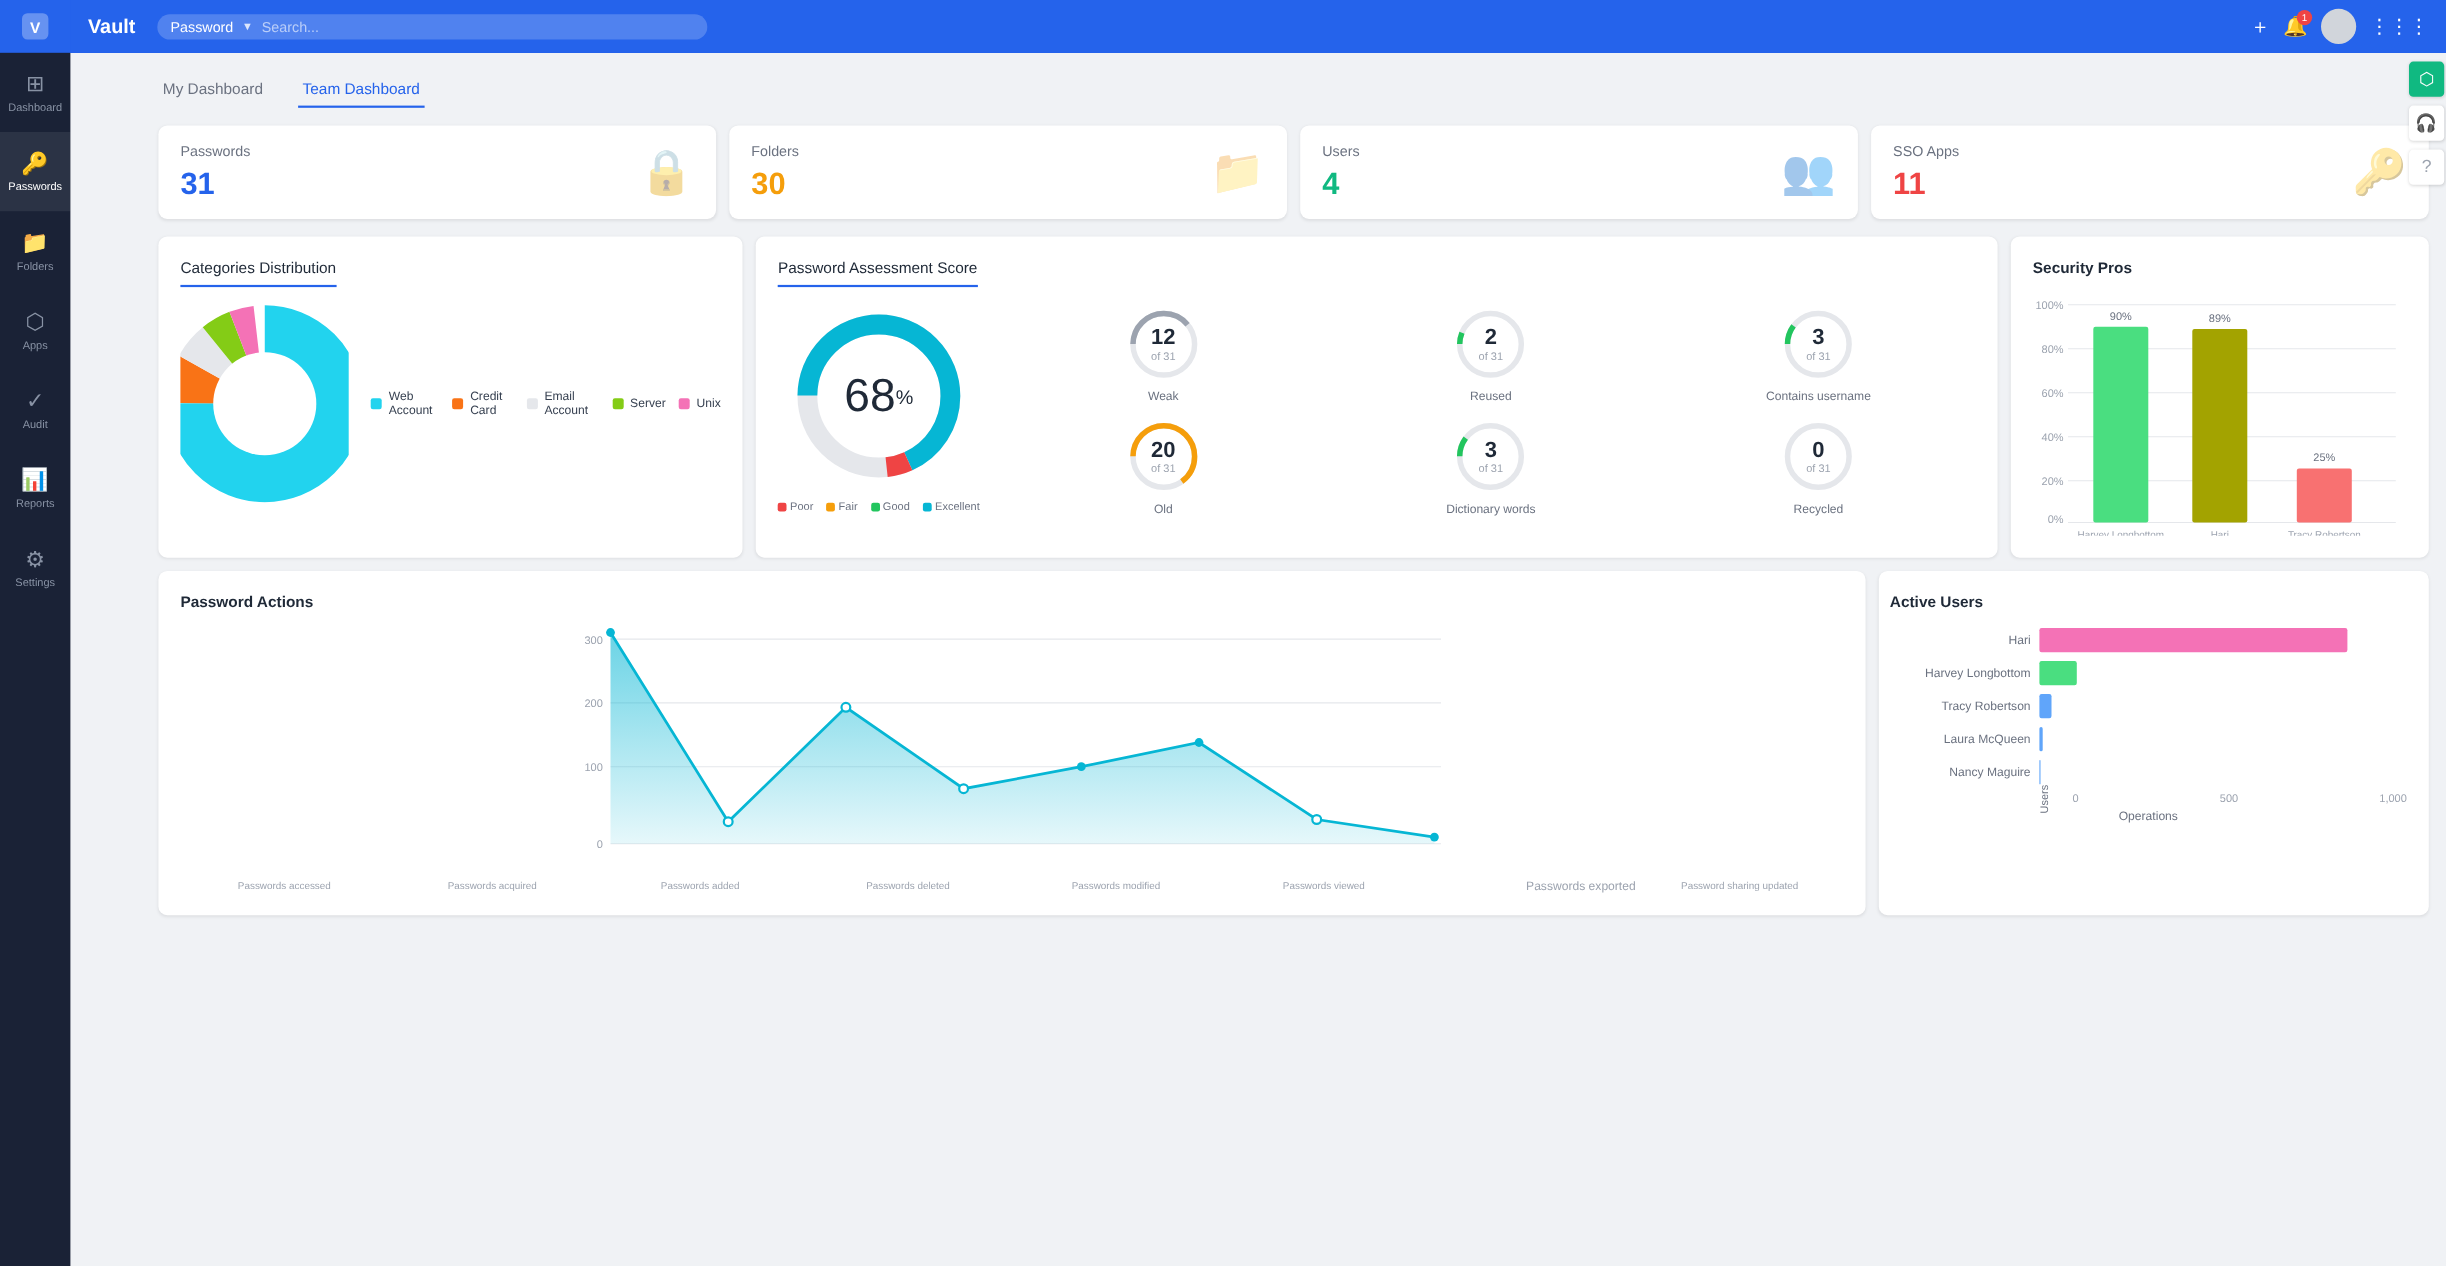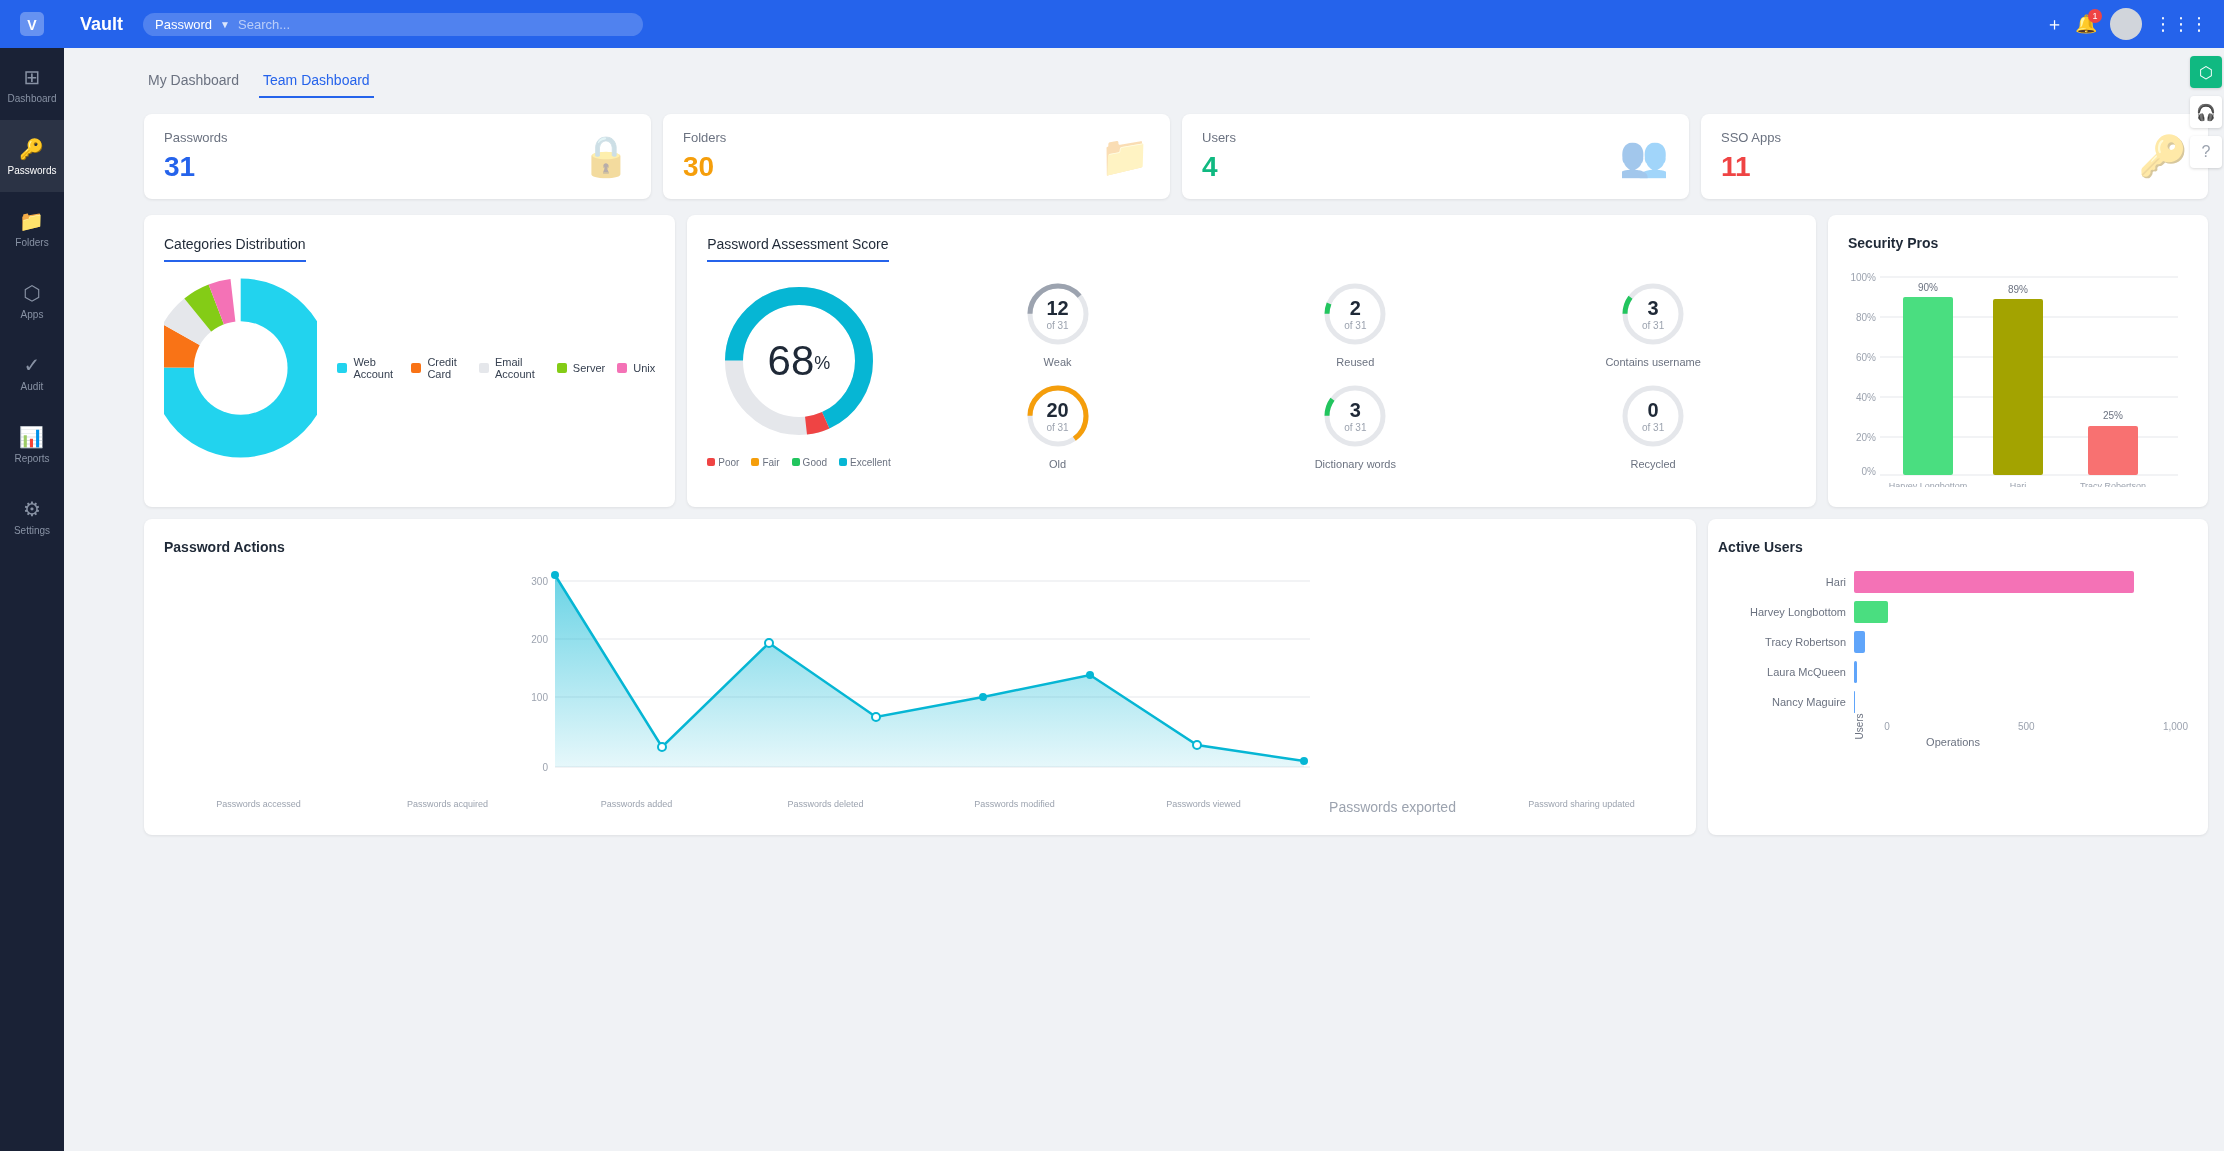--- a/index.html
+++ b/index.html
@@ -87,21 +87,21 @@
     .main {
       margin-left: 64px;
       margin-top: 48px;
       flex: 1;
       overflow-y: auto;
       padding: 16px;
       background: #f0f2f5;
     }
 
     
-    .tabs { display: flex; gap: 16px; margin-bottom: 16px; }
+    .tabs { display: flex; gap: 28px; margin-bottom: 16px; }
     .tab { padding: 8px 4px; font-size: 14px; cursor: pointer; color: #6b7280; border-bottom: 2px solid transparent; }
     .tab.active { color: #2563eb; border-bottom-color: #2563eb; font-weight: 500; }
 
     
     .stat-cards { display: flex; gap: 12px; margin-bottom: 16px; }
     .stat-card {
       background: white;
       border-radius: 8px;
       padding: 16px 20px;
       flex: 1;
@@ -526,21 +526,21 @@
         <circle cx="677" cy="174" r="4" fill="white" stroke="#06b6d4" stroke-width="2"></circle>
         <circle cx="784" cy="190" r="4" fill="#06b6d4"></circle>
       </svg>
       <div class="chart-labels" id="actions-labels-container">
           <div class="chart-label" style="font-size: 9px; color: rgb(156, 163, 175); text-align: center;">Passwords accessed</div>
           <div class="chart-label" style="font-size: 9px; color: rgb(156, 163, 175); text-align: center;">Passwords acquired</div>
           <div class="chart-label" style="font-size: 9px; color: rgb(156, 163, 175); text-align: center;">Passwords added</div>
           <div class="chart-label" style="font-size: 9px; color: rgb(156, 163, 175); text-align: center;">Passwords deleted</div>
           <div class="chart-label" style="font-size: 9px; color: rgb(156, 163, 175); text-align: center;">Passwords modified</div>
           <div class="chart-label" style="font-size: 9px; color: rgb(156, 163, 175); text-align: center;">Passwords viewed</div>
-          <div class="chart-label" style="font-size: 14px; color: rgb(156, 163, 175); text-align: center;">Passwords exported</div>
+          <div class="chart-label" style="font-size: 11px; color: rgb(156, 163, 175); text-align: right;">Passwords exported</div>
           <div class="chart-label" style="font-size: 9px; color: rgb(156, 163, 175); text-align: center;">Password sharing updated</div>
         </div>
     </div>
 
     <div class="card active-users-card">
       <div class="card-title-plain">Active Users</div>
       <div class="hbar-wrap" id="hbar-container" style="padding: 0 8px;">
           <div class="hbar-row">
     <div class="hbar-label">Hari</div>
     <div class="hbar" style="width:280px;background:#f472b6;"></div>

